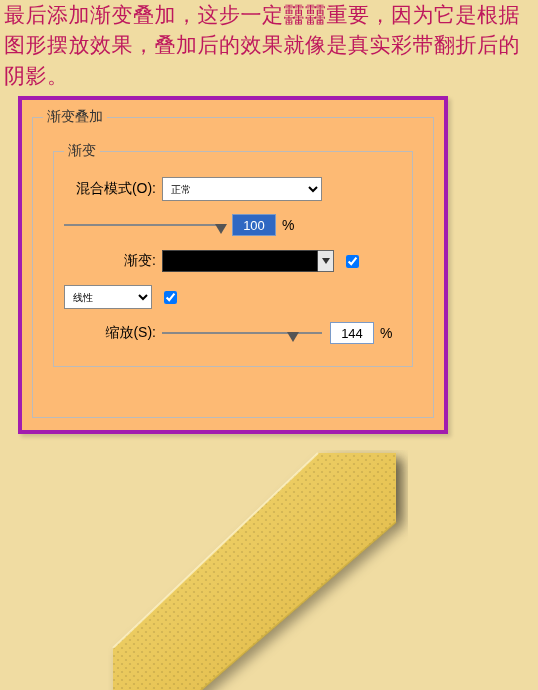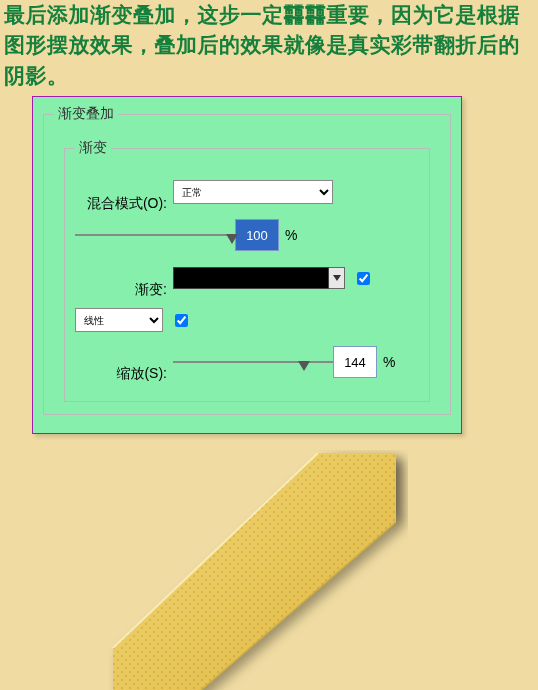--- a/index.html
+++ b/index.html
@@ -8,33 +8,33 @@
     height: 690px;
     background: #f0dca2;
     font-family: "Microsoft YaHei", "SimSun", sans-serif;
     font-size: 14px;
     color: #000;
     overflow: hidden;
   }
   .intro-text {
     padding: 0 4px 8px 4px;
     font-size: 21px;
-    font-weight: bold;
+    font-weight: normal;
     line-height: 1.45;
     letter-spacing: 0.5px;
-    color: #15803d;
+    color: #be185d;
   }
   .panel {
     position: absolute;
     top: 96px;
-    left: 32px;
+    left: 18px;
     width: 430px;
     height: 338px;
-    background: #86efac;
-    border: 1px solid #a21caf;
+    background: #fdba74;
+    border: 4px solid #a21caf;
     box-shadow: 3px 3px 4px rgba(0,0,0,0.15);
   }
   fieldset {
     border: 1px solid #bbb;
     margin: 8px 10px;
     padding: 8px 10px 12px 10px;
   }
   fieldset.outer { height: 310px; }
   legend {
     font-size: 14px;
@@ -46,21 +46,20 @@
     align-items: center;
     margin: 6px 0;
     min-height: 30px;
   }
   .label {
     width: 98px;
     text-align: right;
     padding-right: 6px;
     font-size: 14px;
     color: #000;
-    margin-top: 24px;
   }
   select.combo {
     height: 24px;
     width: 160px;
     border: 1px solid #888;
     background: #fff;
     font-size: 10px;
     padding: 1px 4px;
   }
   
@@ -80,25 +79,26 @@
     position: absolute;
     top: 8px;
     width: 0; height: 0;
     border-left: 6px solid transparent;
     border-right: 6px solid transparent;
     border-top: 10px solid #555;
     transform: translateX(-50%);
   }
   .num-input {
     width: 44px;
-    height: 32px;
+    height: 22px;
     border: 1px solid #7a9ac7;
     background: #fff;
     text-align: center;
     font-size: 13px;
+    margin-left: 8px;
   }
   .num-input.selected {
     background: #2f68c2;
     color: #fff;
   }
   .suffix {
     margin-left: 6px;
     font-size: 14px;
   }
   

